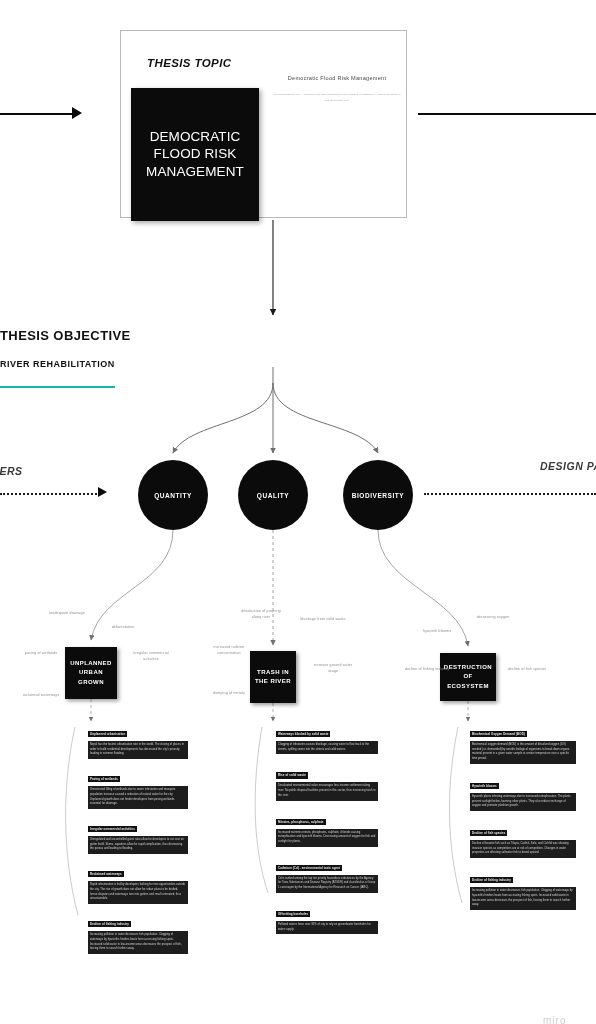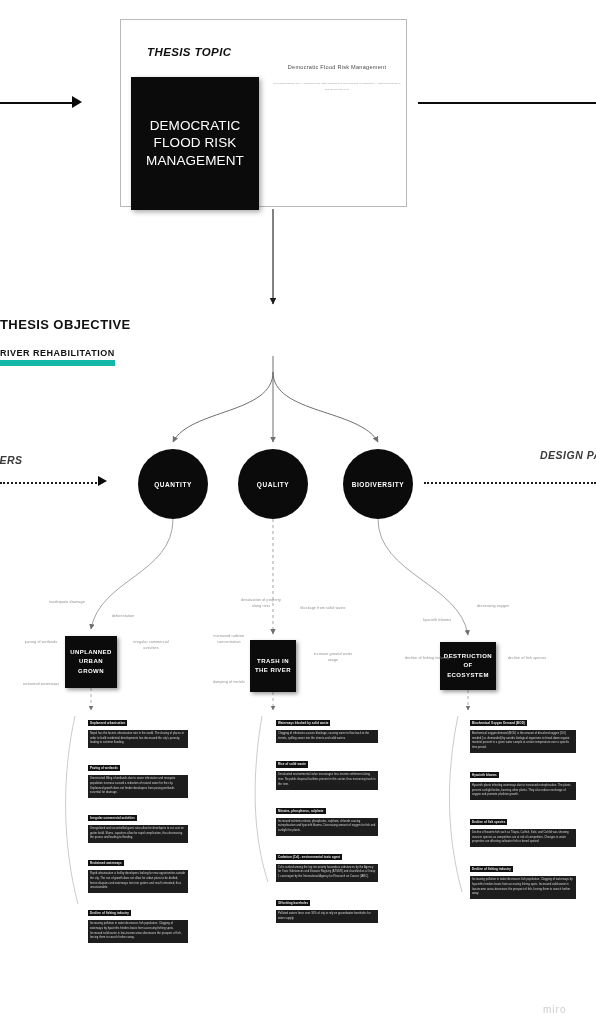--- a/index.html
+++ b/index.html
@@ -2,21 +2,21 @@
 <html><head>
 <meta charset="utf-8">
 <style>
   html,body{margin:0;padding:0;}
   body{
     width:596px;height:1024px;position:relative;overflow:hidden;
     background:#ffffff;
     font-family:"Liberation Sans",sans-serif;
     color:#111;
   }
-  .stage{position:absolute;left:0;top:4px;width:596px;height:984px;}
+  .stage{position:absolute;left:0;top:15px;width:596px;height:984px;}
   .abs{position:absolute;}
 
   
   #topic-card{
     left:120px;top:15px;width:287px;height:188px;
     background:#ffffff;border:1px solid #b9b9b9;
     box-sizing:border-box;
   }
   #topic-card-title{
     position:absolute;left:26px;top:26px;
@@ -52,21 +52,21 @@
     border-top:6px solid transparent;border-bottom:6px solid transparent;
     border-left:10px solid #0b0b0b;
   }
   #line-out-right{left:418px;top:98px;width:178px;}
 
   
   #objective{left:0;right:0;top:313px;text-align:left;}
   #objective-title{font-size:13px;font-weight:bold;letter-spacing:.4px;}
   #objective-sub{
     display:inline-block;margin-top:16px;font-size:9px;font-weight:bold;
-    letter-spacing:.5px;border-bottom:6px solid #14b8a6;padding-bottom:2px;
+    letter-spacing:.5px;border-bottom:2px solid #14b8a6;padding-bottom:17px;
   }
 
   
   .pillar{
     width:70px;height:70px;border-radius:50%;background:#0b0b0b;
     display:flex;align-items:center;justify-content:center;
     color:#fff;font-size:6.5px;font-weight:bold;letter-spacing:.55px;
     text-align:center;
   }
   #pillar-0{left:138px;top:445px;}

